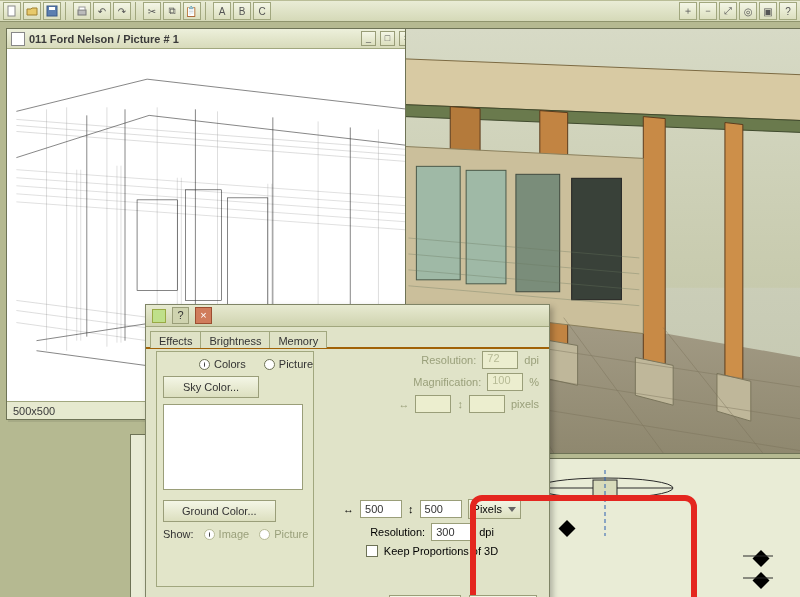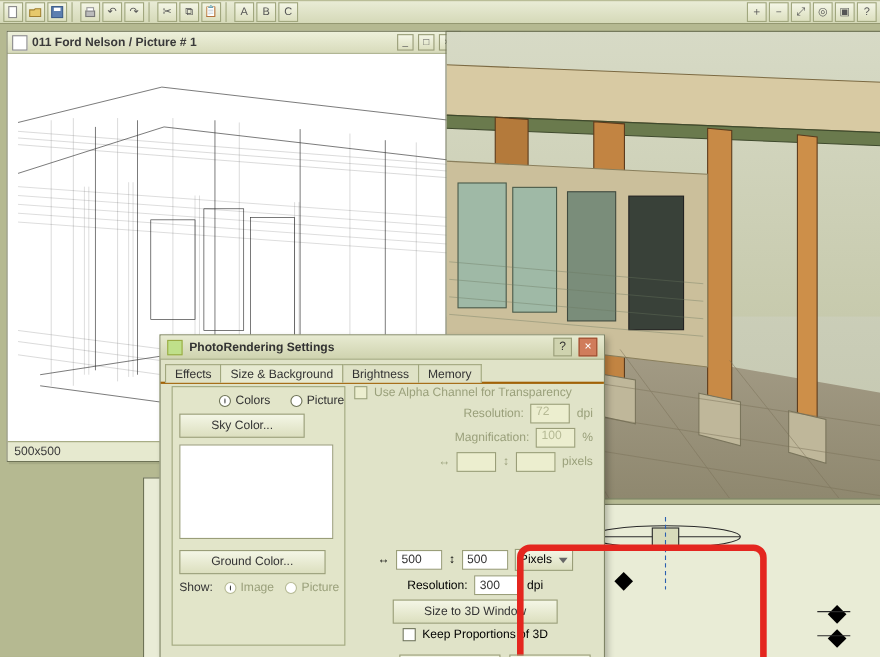--- a/index.html
+++ b/index.html
@@ -43,21 +43,21 @@
   .tabs { display:flex; height:22px; padding:3px 4px 0 4px; gap:0; border-bottom:2px solid #a16207; }
   .tab { padding:3px 8px 2px 8px; border:1px solid #a1a77e; border-bottom:none; background:#dfe2c6; color:#333; margin-right:-1px; position:relative; top:1px; }
   .tab.active { background:#e7ead1; z-index:1; }
 
   .dlg-body { position:absolute; top:44px; left:0; right:0; bottom:0; padding:8px; }
   .colgroup { position:absolute; left:10px; top:2px; width:158px; height:236px; border:1px solid #a1a77e; background:#e2e5c9; padding:6px; }
   .radio { display:flex; align-items:center; gap:4px; color:#333; }
   .radio .dot { width:11px; height:11px; border:1px solid #6d7256; border-radius:50%; background:#fff; display:flex; align-items:center; justify-content:center; }
   .radio .dot.sel::after { content:""; width:5px; height:5px; background:#333; border-radius:50%; }
   .rrow { display:flex; gap:18px; margin-bottom:6px;margin-left:36px; }
-  .btn { display:inline-flex; align-items:center; justify-content:center; height:22px; padding:0 28px; background:linear-gradient(#f4f6e6,#dcdfbf); border:1px solid #9a9e79; color:#333; min-width:96px; }
+  .btn { display:inline-flex; align-items:center; justify-content:center; height:22px; padding:0 18px; background:linear-gradient(#f4f6e6,#dcdfbf); border:1px solid #9a9e79; color:#333; min-width:96px; }
   .btn.disabled, .disabled { color:#9aa07b; }
   .swatch { width:140px; height:86px; background:#fff; border:1px solid #9a9e79; margin-top:6px; }
   .showrow { display:flex; align-items:center; gap:10px; color:#333; margin-top:6px; font-size:11px; }
 
   .rightcol { position:absolute; left:176px; top:2px; right:10px; bottom:6px; }
   .lbl { color:#9aa07b; }
   .row { display:flex; align-items:center; gap:6px; margin:0 0 4px 0; white-space:nowrap; }
   .inp { height:18px; border:1px solid #9a9e79; background:#fff; color:#333; padding:0 4px; width:42px; text-align:left; }
   .inp.wide{ width:66px; }
   .inp.sm{ width:36px; }
@@ -255,28 +255,26 @@
             <rect class="node"></rect>
           </g>
         <line x1="216" y1="90" x2="246" y2="90" stroke="#2a2a2a"></line>
         <line x1="216" y1="112" x2="246" y2="112" stroke="#2a2a2a"></line>
       </svg>
     </div>
 
     <div class="dlg">
       <div class="dlg-titlebar">
         <span style="width:14px;height:14px;display:inline-block;border:1px solid #9a4;background:#bfe08a;"></span>
-        <span class="dt">PhotoRendering Settings</span>
         <span class="help">?</span>
         <span class="close">×</span>
       </div>
 
       <div class="tabs">
         <div class="tab">Effects</div>
-        <div class="tab active">Size &amp; Background</div>
         <div class="tab">Brightness</div>
         <div class="tab">Memory</div>
       </div>
 
       <div class="dlg-body">
 
         <div class="colgroup">
           <div class="rrow">
             <label class="radio">
                 <span class="dot sel"></span>
@@ -298,24 +296,20 @@
                 <span class="lbl">Image</span>
               </label>
             <label class="radio disabled">
                 <span class="dot" style="border-color:#b6ba95"></span>
                 <span class="lbl">Picture</span>
               </label>
           </div>
         </div>
 
         <div class="rightcol">
-          <div class="row">
-              <span class="check"></span>
-            <span class="lbl">Use Alpha Channel for Transparency</span>
-            </div>
           <div class="row" style="justify-content:flex-end">
             <span class="lbl">Resolution:</span>
             <span class="inp sm disabled">72</span>
             <span class="lbl">dpi</span>
           </div>
           <div class="row" style="justify-content:flex-end">
             <span class="lbl">Magnification:</span>
             <span class="inp sm disabled">100</span>
             <span class="lbl">%</span>
           </div>
@@ -337,23 +331,20 @@
                   <span>Pixels</span>
                   <span class="caret"></span>
                 </span>
             </div>
             <div class="row" style="justify-content:center">
               <span>Resolution:</span>
               <input class="inp" value="300" style="">
               <span>dpi</span>
             </div>
             <div class="row" style="justify-content:center">
-              <span class="btn" style="min-width:150px">Size to 3D Window</span>
-            </div>
-            <div class="row" style="justify-content:center">
               <span class="check enabled"></span>
               <span>Keep Proportions of 3D</span>
             </div>
           </div>
 
           <div class="redbox"></div>
         </div>
 
         <div class="dlg-buttons">
           <span class="btn">Cancel</span>

